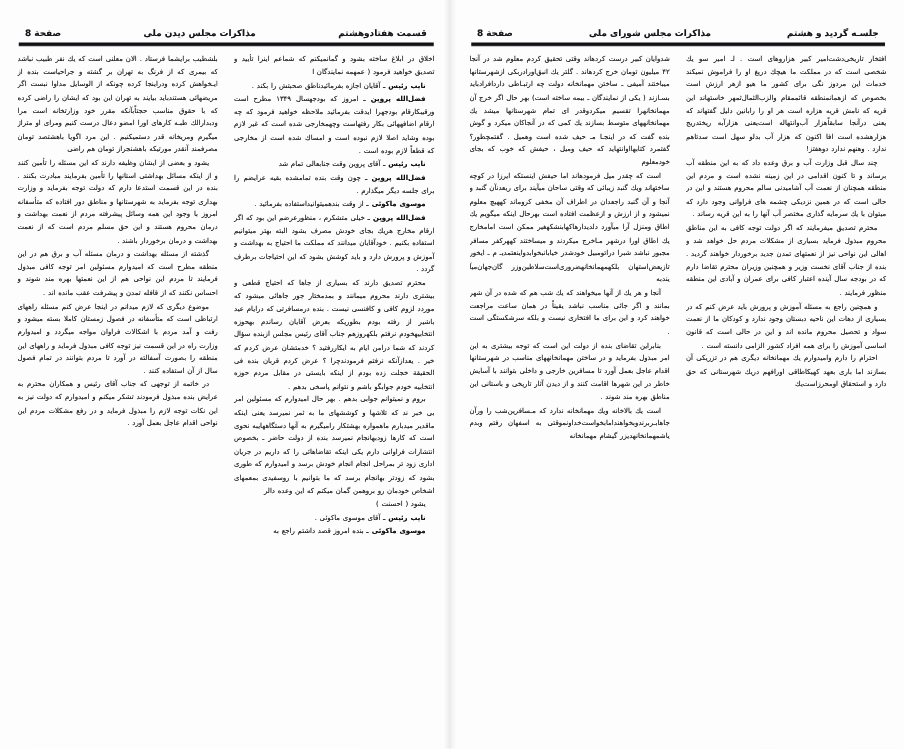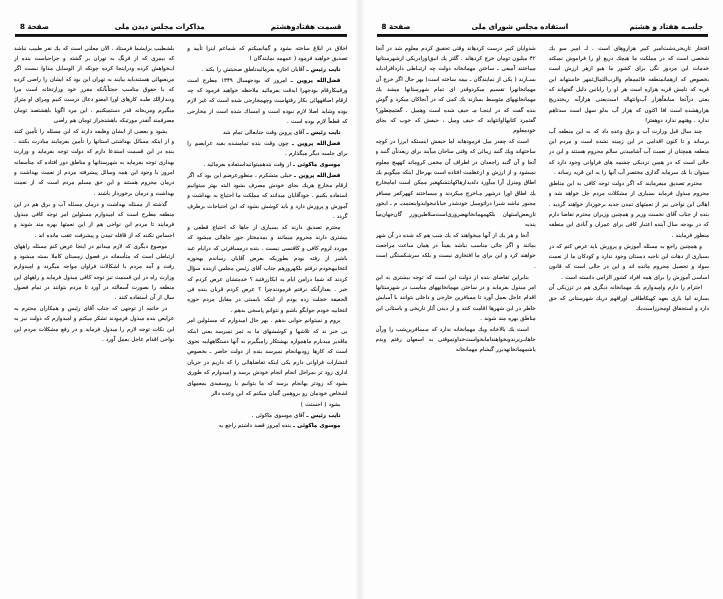--- a/index.html
+++ b/index.html
@@ -123,22 +123,22 @@
 </style>
 </head>
 <body>
 
 <div class="spread">
 
   <div class="gutter"></div>
 
   <div class="page page-right">
     <div class="running-head">
-      <span class="rh-session">جلسـه هفتاد و هشتم</span>
-      <span class="rh-center">استفاده مجلس شورای ملی</span>
+      <span class="rh-session">جلسـه گردید و هشتم</span>
+      <span class="rh-center">مذاکرات مجلس شورای ملی</span>
       <span class="rh-page">صفحة 8</span>
     </div>
     <div class="rule"></div>
 
     <div class="columns">
       <div class="col">
         <p class="noind"><span class="speaker"></span><span>افتخار تاریخی‌دشت‌امیر کبیر هزاروهای است . لـ امیر سو یك شخصی است که در مملکت ما هیچك دریغ او را فراموش نمیکند خدمات این مردوز نگی برای کشور ما هیو ازهر ارزش است بخصوص که ازهمانمنطقه قائممقام والزب‌الثمال‌ثمهر خاستهاند این قریه که نامش قریه هزاره است هر او را رابانین دلیل گفتهاند که یعنی درآنجا سابقاًهزار آب‌وانتهاله است‌یعنی هزارآبه ریختدریج هزارهشده است افا اکنون  که هزار آب بدلو سهل است سدتاهم ندارد . وهنهم ندارد دوهفتز!</span></p>
         <p><span class="speaker"></span><span>چند سال قبل وزارت آب و برق وعده داد که به این منطقه آب برساند و تا کنون اقدامی در این زمینه نشده است و مردم این منطقه همچنان از نعمت آب آشامیدنی سالم محروم هستند و این در حالی است که در همین نزدیکی چشمه های فراوانی وجود دارد که میتوان با یك سرمایه گذاری مختصر آب آنها را به این قریه رساند .</span></p>
         <p><span class="speaker"></span><span>محترم تصدیق میفرمایند که اگر دولت توجه کافی به این مناطق محروم مبذول فرماید بسیاری از مشکلات مردم حل خواهد شد و اهالی این نواحی نیز از نعمتهای تمدن جدید برخوردار خواهند گردید . بنده از جناب آقای نخست وزیر و همچنین وزیران محترم تقاضا دارم که در بودجه سال آینده اعتبار کافی برای عمران و آبادی این منطقه منظور فرمایند .</span></p>
         <p><span class="speaker"></span><span>و همچنین راجع به مسئله آموزش و پرورش باید عرض کنم که در بسیاری از دهات این ناحیه دبستان وجود ندارد و کودکان ما از نعمت سواد و تحصیل محروم مانده اند و این در حالی است که قانون اساسی آموزش را برای همه افراد کشور الزامی دانسته است .</span></p>

